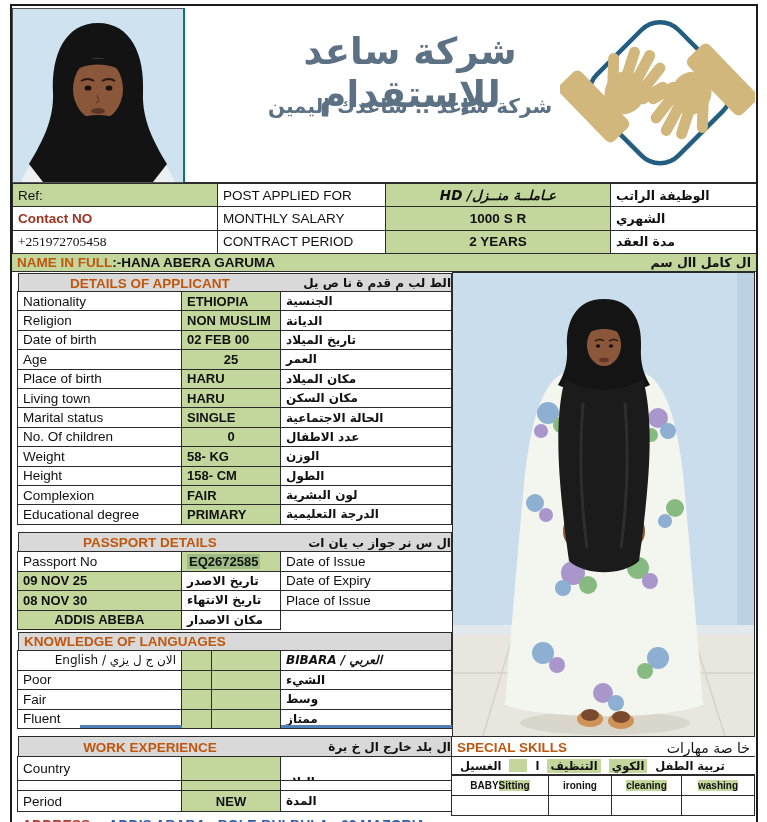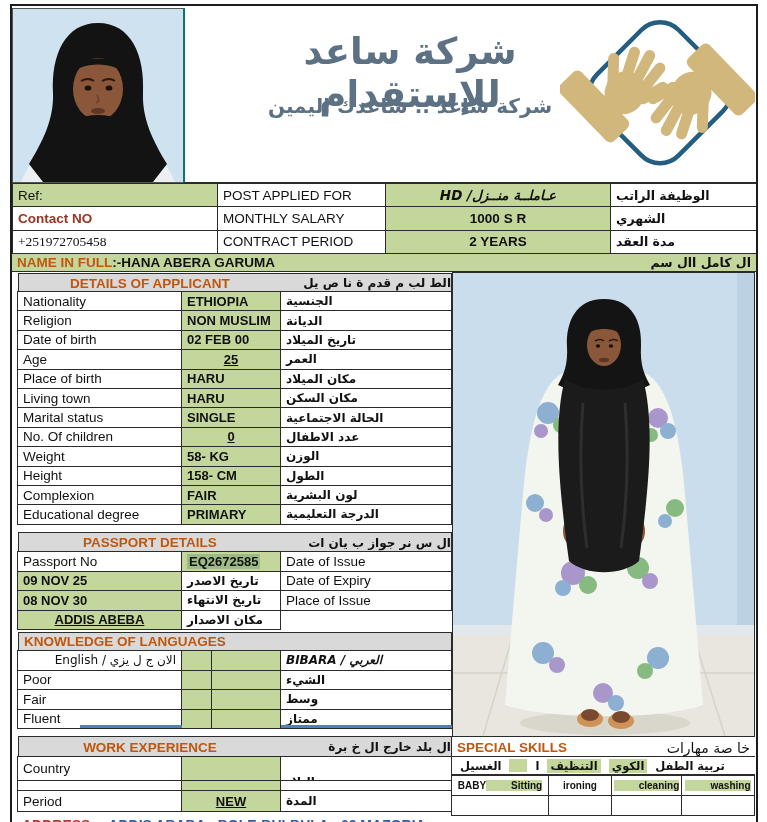--- a/index.html
+++ b/index.html
@@ -1,21 +1,21 @@
 <!DOCTYPE html>
 <html><head>
 <meta charset="utf-8">
 <style>
   html,body{margin:0;padding:0;}
   .page{position:relative;width:767px;height:822px;background:#ffffff;overflow:hidden;
         font-family:"Liberation Sans",sans-serif;color:#111;}
   .abs{position:absolute;}
   .doc-frame{left:10px;top:4px;width:744px;height:828px;border:2px solid #1c1c1c;}
   .cellb{border:1px solid #2b2b2b;box-sizing:border-box;}
-  .g{background:#c3d69b;padding-left:25px;}
+  .g{background:#c3d69b;}
   .gray{background:#d9d9d9;}
   .ar{font-family:"DejaVu Sans",sans-serif;direction:rtl;}
   .orange{color:#c0570f;font-weight:bold;}
   
   .hdr-photo{left:12px;top:8px;width:172px;height:175px;border:1px solid #555;box-sizing:border-box;overflow:hidden;}
   .hdr-logo{left:183px;top:8px;width:573px;height:175px;border-left:2px solid #0f766e;border-bottom:1px solid #2b2b2b;box-sizing:border-box;}
   .brand1{left:30px;top:22px;width:390px;text-align:center;font-size:37px;font-weight:bold;color:#5d7184;font-family:"DejaVu Sans",sans-serif;direction:rtl;}
   .brand2{left:55px;top:86px;width:340px;text-align:center;font-size:20px;font-weight:bold;color:#5d7184;font-family:"DejaVu Sans",sans-serif;direction:rtl;}
   .logo-box{left:375px;top:2px;width:195px;height:170px;}
   
@@ -33,21 +33,21 @@
   
   .band{display:flex;height:100%;}
   .band .t1{width:263px;text-align:center;font-size:13.5px;line-height:19px;}
   .band .t2{width:171px;text-align:right;font-size:12px;line-height:19px;}
   .rows{display:grid;grid-template-columns:164px 99px 171px;}
   .rows>div{border:1px solid #2b2b2b;box-sizing:border-box;margin:-1px 0 0 -1px;
             display:flex;align-items:center;font-size:13.5px;padding:0 5px;overflow:hidden;}
   .rows .lab{background:#fff;}
   .rows .val{background:#c3d69b;font-weight:bold;font-size:13px;}
   .rows .aralab{justify-content:flex-end;font-family:"DejaVu Sans",sans-serif;direction:rtl;font-weight:bold;font-size:12px;background:#fff;}
-  .ctr{justify-content:center !important;text-decoration:underline;}
+  .ctr{justify-content:center !important;}
   .hl{background:#9dbb84;padding:0 2px;}
   
   .lang-mid{display:flex;background:#c3d69b;padding:0 !important;}
   .lang-mid .sub1{width:30px;border-right:1px solid #2b2b2b;box-sizing:border-box;height:100%;}
   .blue-line{height:3px;background:#4f81bd;}
   
   .photo-cell{left:452px;top:272px;width:303px;height:465px;border:1px solid #2b2b2b;box-sizing:border-box;overflow:hidden;}
   .sk-hdr{left:452px;top:739px;width:303px;height:18px;display:flex;align-items:center;font-size:13.5px;padding:0 5px;box-sizing:border-box;border-bottom:1px solid #2b2b2b;}
   .sk-hdr .arr{margin-left:auto;font-family:"DejaVu Sans",sans-serif;direction:rtl;font-size:14px;}
   .sk-ar{left:452px;top:757px;width:303px;height:18px;display:flex;align-items:center;gap:8px;font-family:"DejaVu Sans",sans-serif;

